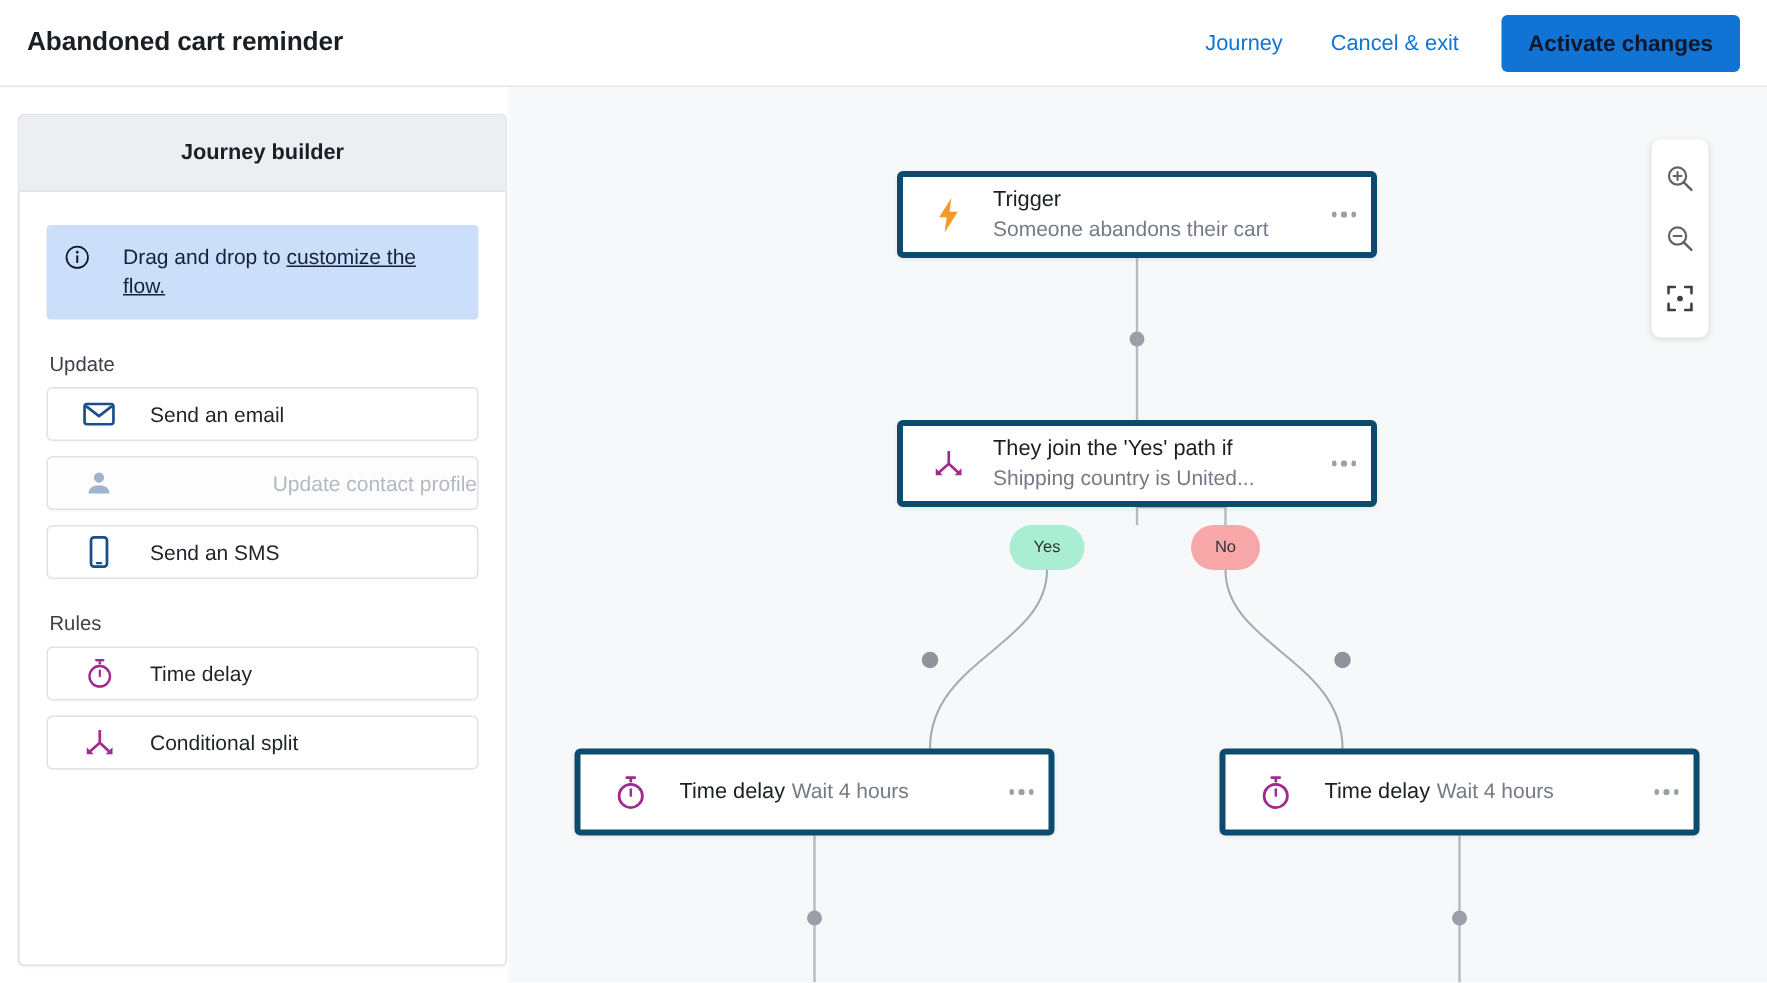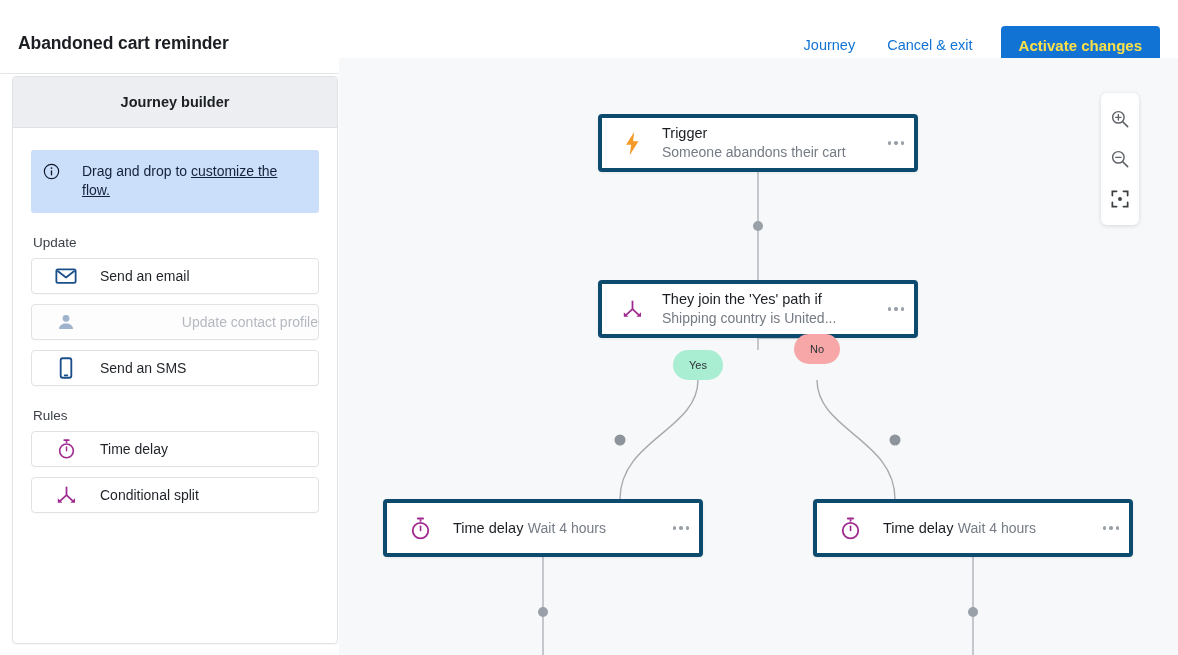--- a/index.html
+++ b/index.html
@@ -7,42 +7,42 @@
     margin: 0; padding: 0;
     width: 1178px; height: 655px;
     overflow: hidden;
     background: #ffffff;
     font-family: "Liberation Sans", sans-serif;
     -webkit-font-smoothing: antialiased;
   }
 
   
   .topbar {
-    position: absolute; left: 0; top: 16px;
+    position: absolute; left: 0; top: 0;
     width: 1178px; height: 58px;
     background: #ffffff;
     border-bottom: 1px solid #e3e5e8;
     display: flex; align-items: center; text-decoration: underline;
   }
   .page-title {
     position: absolute; left: 18px; top: 17px;
     font-size: 17.5px; font-weight: bold; color: #1b1f23;
     letter-spacing: -0.1px;
   }
   .topbar-actions {
     position: absolute; right: 18px; top: 0;
     height: 58px; display: flex; align-items: center; gap: 0;
   }
   .link-btn {
     color: #1173d4; font-size: 14.5px; background: none; border: none;
     padding: 8px 16px; cursor: pointer; font-family: inherit;
     white-space: nowrap;
   }
   .primary-btn {
-    background: #1173d4; color: #fde047; border: none; border-radius: 4px;
+    background: #1173d4; color: #0f172a; border: none; border-radius: 4px;
     font-size: 15px; font-weight: bold; padding: 0 18px; height: 38px;
     margin-left: 12px; cursor: pointer; font-family: inherit;
     white-space: nowrap;
   }
 
   
   .sidebar {
     position: absolute; left: 12px; top: 76px;
     width: 326px; height: 568px;
     background: #ffffff;
@@ -142,21 +142,21 @@
   #node-delay-no .nicon { width: 66px; }
 
   .branch-badge {
     position: absolute;
     border-radius: 16px;
     display: flex; align-items: center; justify-content: center;
     font-size: 11px; color: #2c3238;
     cursor: pointer;
   }
   #badge-yes { left: 334px; top: 292px; width: 50px; height: 30px; background: #a9edd2; }
-  #badge-no  { left: 455px; top: 276px; width: 46px; height: 30px; background: #f7a7a7; }
+  #badge-no  { left: 455px; top: 292px; width: 46px; height: 30px; background: #f7a7a7; }
 
   
   .zoom-controls {
     position: absolute; left: 762px; top: 35px;
     width: 38px;
     background: #ffffff;
     border-radius: 6px;
     box-shadow: 0 1px 4px rgba(16,24,40,0.14);
     display: flex; flex-direction: column; align-items: center;
     padding: 6px 0;

